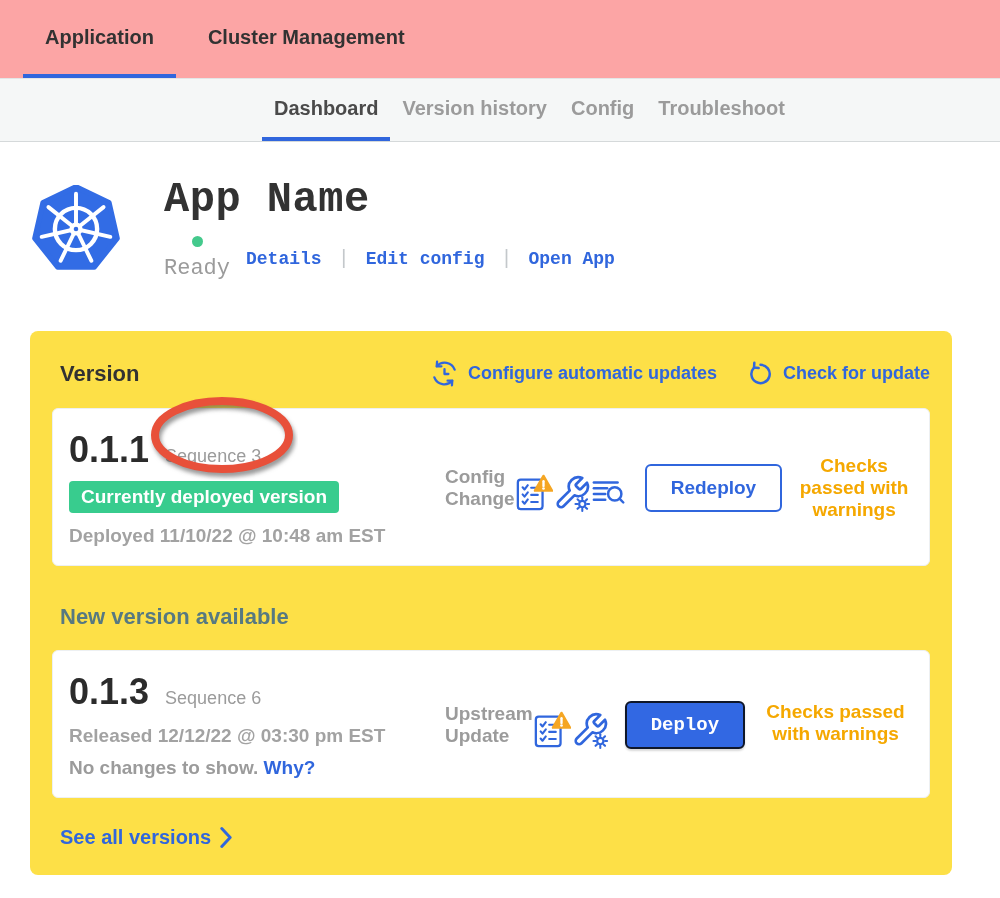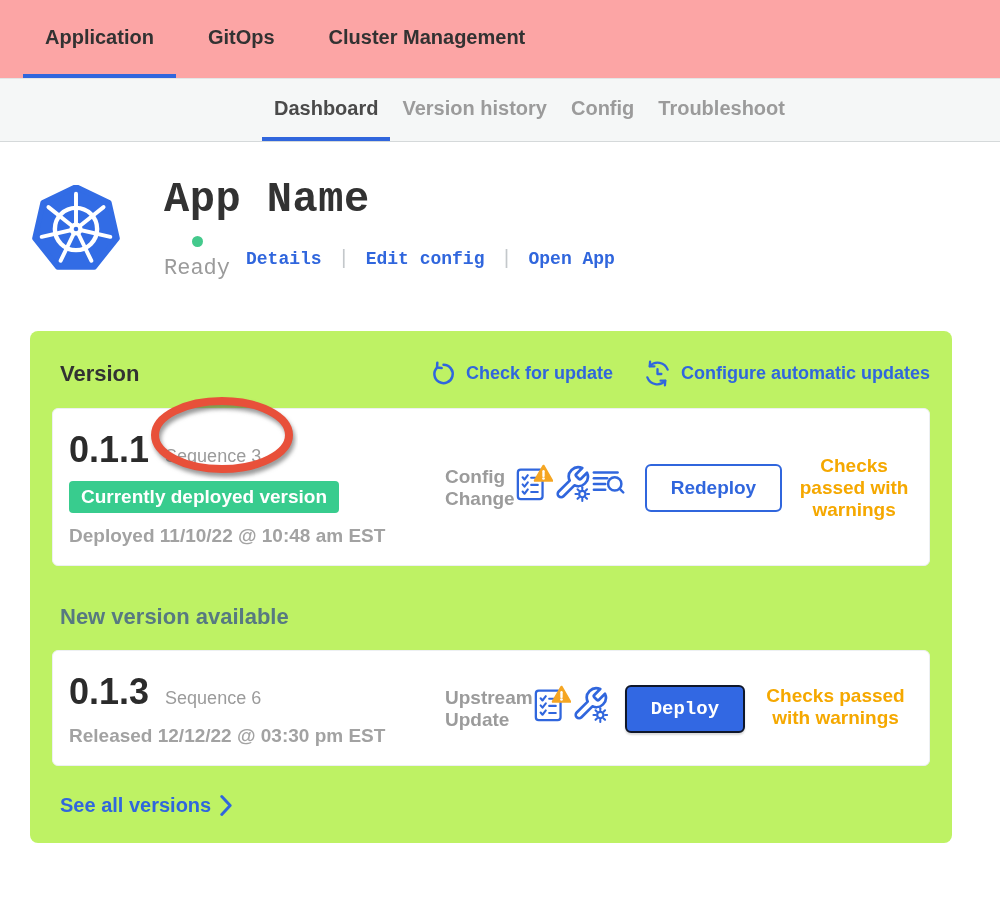--- a/index.html
+++ b/index.html
@@ -25,59 +25,58 @@
   
   .app-header { display:flex; align-items:center; gap:44px; padding:34px 0 0 32px;font-family:Liberation Mono, monospace; }
   .app-logo { width:88px; height:88px; flex:0 0 auto; }
   .app-title { font-size:42px; font-weight:700; color:#323232; letter-spacing:.5px; }
   .status-row { display:flex; align-items:center; gap:16px; margin-top:12px; }
   .status { display:flex; align-items:center; gap:9px; font-size:22px; font-weight:500; color:#9b9b9b;flex-direction:column; }
   .status .dot { width:11px; height:11px; border-radius:50%; background:#44c98c; }
   .hlink { color:#3066dd; font-weight:700; font-size:18px; cursor:pointer; text-decoration:none; }
   .sep { color:#c4c8cb; font-size:20px; font-weight:300; }
   
-  .version-card { margin:50px 48px 0 30px; background:#bef264; border-radius:8px; padding:28px 22px 26px 22px; }
+  .version-card { margin:50px 48px 0 30px; background:#fde047; border-radius:8px; padding:28px 22px 26px 22px; }
   .vc-header { display:flex; align-items:center; }
   .vc-title { font-size:22px; font-weight:700; color:#323232; margin-left:8px; }
   .vc-actions { margin-left:auto; display:flex; align-items:center; gap:30px; }
   .vc-action { display:flex; align-items:center; gap:9px; color:#3066dd; font-weight:600; font-size:18px; cursor:pointer; }
   .vrow { background:#fff; border:1px solid #edf0f2; border-radius:6px; margin-top:20px;
     padding:20px 16px 18px 16px; display:flex; align-items:center; }
   .vcol1 { width:352px; flex:0 0 auto; }
   .vline { display:flex; align-items:baseline; gap:16px;text-align:right; }
   .vnum { font-size:36px; font-weight:700; color:#2b2b2b; }
   .vseq { font-size:18px; color:#9b9b9b; }
   .badge { display:inline-block; margin-top:10px; background:#38cc8e; color:#fff; font-size:19px; font-weight:700;
     padding:5px 12px; border-radius:4px; }
   .meta { margin-top:12px; font-size:19px; font-weight:600; color:#a2a2a2; }
   .nochanges { margin-top:10px; font-size:19px; font-weight:600; color:#9b9b9b; }
   .nochanges .hlink { font-size:19px; }
   .right-region { flex:1; display:flex; gap:13px; }
   .rr-top { display:flex; align-items:center; }
   .source { font-size:19px; font-weight:700; color:#9b9b9b; margin-left:24px; }
-  .iconrow { margin-left:auto; display:flex; align-items:flex-start; }
+  .iconrow { margin-left:auto; display:flex; align-items:flex-end; }
   .status-icon { width:38px; height:38px; cursor:pointer; }
   .vbtn { margin-left:16px; font-size:19px; font-weight:700; border-radius:6px; padding:11px 24px;
     cursor:pointer; font-family:"Liberation Sans", sans-serif; }
   .vbtn.outline { background:#fff; border:2px solid #3066dd; color:#3066dd; }
   .vbtn.solid { background:#3268e3; border:2px solid #0f172a; color:#fff; box-shadow:0 2px 2px rgba(0,0,0,.15);font-family:Liberation Mono, monospace; }
   .warning { text-align:center; font-size:19px; font-weight:700; color:#f5a800; }
   .heading-new { margin:38px 0 6px 8px; font-size:22px; font-weight:700; color:#577981; }
   .see-all { margin:28px 0 0 8px; display:inline-flex; align-items:center; gap:9px; color:#3066dd;
     font-weight:700; font-size:20px; cursor:pointer; }
   
   .annotation { position:absolute; left:146px; top:392px; width:152px; height:88px; pointer-events:none; z-index:5; }
   .annotation ellipse { filter: drop-shadow(2px 4px 2px rgba(70,70,70,.55)); }
 </style>
 </head>
 <body>
 
 <nav class="topnav">
   <div class="tab active">Application</div>
-  <div class="tab">GitOps</div>
   <div class="tab">Cluster Management</div>
 </nav>
 
 <nav class="subnav">
   <div class="tab active">Dashboard</div>
   <div class="tab">Version history</div>
   <div class="tab">Config</div>
   <div class="tab">Troubleshoot</div>
 </nav>
 
@@ -111,39 +110,39 @@
       <a class="hlink">Open App</a>
     </div>
   </div>
 </header>
 
 <section class="version-card">
   <div class="vc-header">
     <div class="vc-title">Version</div>
     <div class="vc-actions">
       <div class="vc-action">
-        <svg width="27" height="27" viewBox="0 0 28 28">
-          <g fill="none" stroke="#3066dd" stroke-width="2.6" stroke-linecap="round" stroke-linejoin="round">
-            <path d="M7.3 7.8 A9.5 9.5 0 1 0 14 5"></path>
-            <polyline points="7.6,2.9 7.3,7.8 12.1,8.3"></polyline>
-          </g>
-        </svg>
-        <span>Check for update</span>
-      </div>
-      <div class="vc-action">
         <svg width="29" height="29" viewBox="0 0 30 30">
           <g fill="none" stroke="#3066dd" stroke-width="2.4" stroke-linecap="round" stroke-linejoin="round">
             <path d="M25.5 11 A11 11 0 0 0 7 7.5"></path>
             <polyline points="7.3,2.8 7,7.5 11.8,7.6"></polyline>
             <path d="M4.5 19 A11 11 0 0 0 23 22.5"></path>
             <polyline points="22.7,27.2 23,22.5 18.2,22.4"></polyline>
             <polyline points="15,10.5 15,15.5 19,15.5"></polyline>
           </g>
         </svg>
         <span>Configure automatic updates</span>
+      </div>
+      <div class="vc-action">
+        <svg width="27" height="27" viewBox="0 0 28 28">
+          <g fill="none" stroke="#3066dd" stroke-width="2.6" stroke-linecap="round" stroke-linejoin="round">
+            <path d="M7.3 7.8 A9.5 9.5 0 1 0 14 5"></path>
+            <polyline points="7.6,2.9 7.3,7.8 12.1,8.3"></polyline>
+          </g>
+        </svg>
+        <span>Check for update</span>
       </div>
     </div>
   </div>
 
   
   <div class="vrow">
     <div class="vcol1">
       <div class="vline">
         <span class="vnum">0.1.1</span>
         <span class="vseq">Sequence 3</span>
@@ -205,20 +204,24 @@
   <div class="heading-new">New version available</div>
 
   
   <div class="vrow">
     <div class="vcol1">
       <div class="vline">
         <span class="vnum">0.1.3</span>
         <span class="vseq">Sequence 6</span>
       </div>
       <div class="meta">Released 12/12/22 @ 03:30 pm EST</div>
+      <div class="nochanges">
+        <span>No changes to show.</span>
+        <a class="hlink">Why?</a>
+      </div>
     </div>
     <div class="right-region">
       <div class="rr-top">
         <span class="source">Upstream Update</span>
         <div class="iconrow">
           <svg class="status-icon" viewBox="0 0 40 40">
             <rect x="3" y="6" width="26" height="31" rx="3" fill="#ffffff" stroke="#3066dd" stroke-width="2.4"></rect>
             <g fill="none" stroke="#3066dd" stroke-width="2.2" stroke-linecap="round" stroke-linejoin="round">
               <polyline points="8,14 10,16.3 13.5,11.8"></polyline>
               <line x1="17" y1="14.5" x2="24" y2="14.5"></line>

